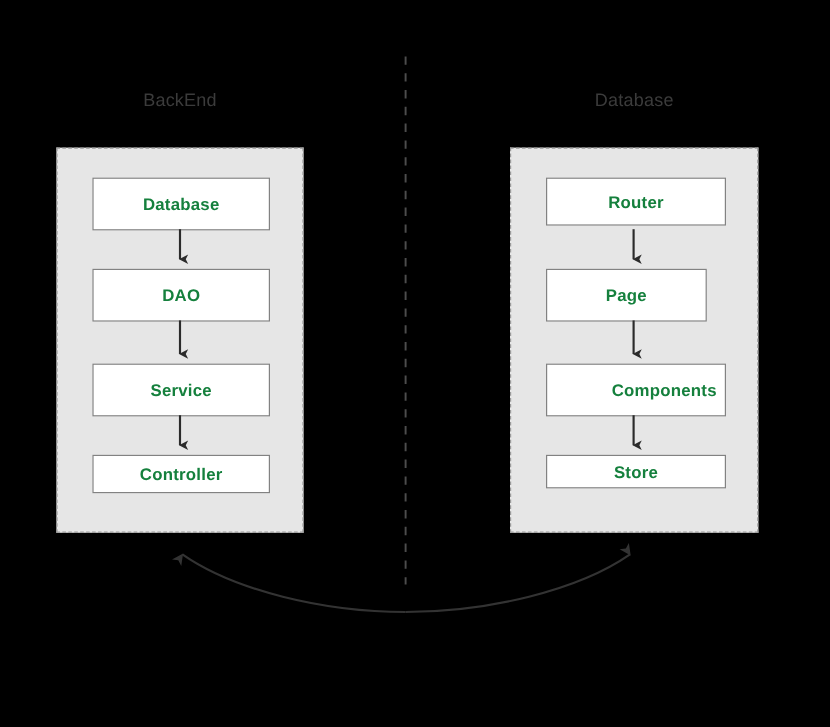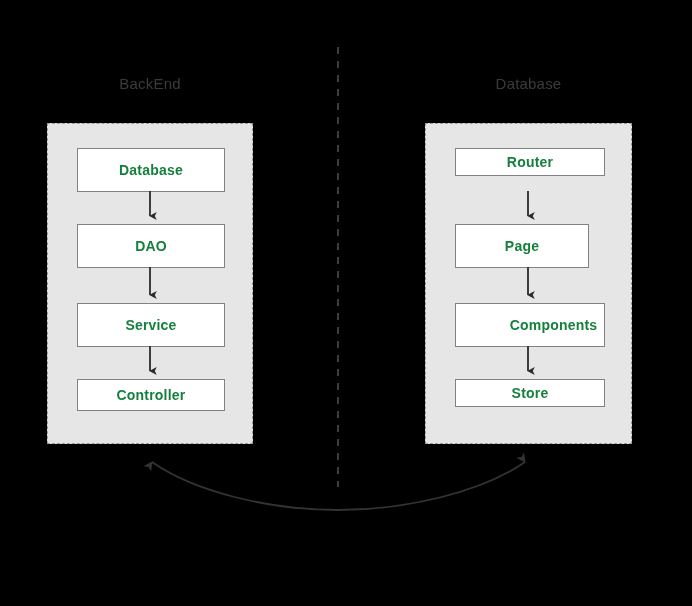--- a/index.html
+++ b/index.html
@@ -57,21 +57,21 @@
     white-space: nowrap;
   }
 
   
   #node-database   { left: 29px; top: 24px;  width: 148px; height: 44px; }
   #node-dao        { left: 29px; top: 100px; width: 148px; height: 44px; }
   #node-service    { left: 29px; top: 179px; width: 148px; height: 44px; }
   #node-controller { left: 29px; top: 255px; width: 148px; height: 32px; }
 
   
-  #node-router     { left: 29px; top: 24px;  width: 150px; height: 28px; }
+  #node-router     { left: 29px; top: 24px;  width: 150px; height: 40px; }
   #node-page       { left: 29px; top: 100px; width: 134px; height: 44px; }
   #node-components { left: 29px; top: 179px; width: 150px; height: 44px; padding-left: 47px; }
   #node-store      { left: 29px; top: 255px; width: 150px; height: 28px; }
 
   
   #connectors {
     position: absolute;
     left: 0; top: 0;
     width: 692px;
     height: 606px;

